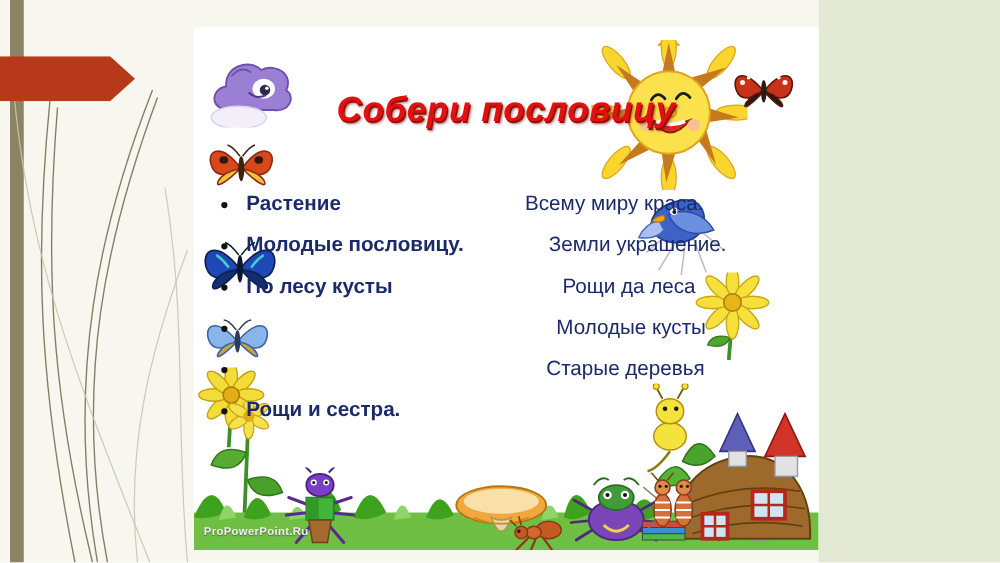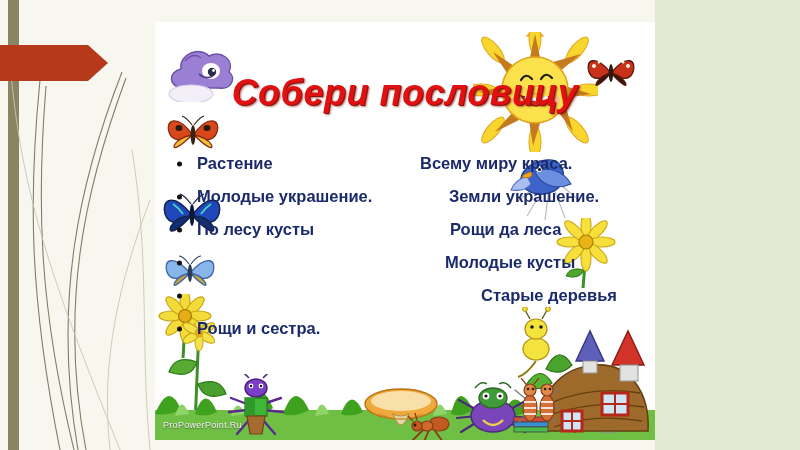--- a/index.html
+++ b/index.html
@@ -26,67 +26,67 @@
 
   
   .panel{
     position:absolute;left:155px;top:22px;width:500px;height:418px;
     background:#ffffff;overflow:hidden;
   }
 
   
   .title{
     position:absolute;left:0;top:50px;width:500px;text-align:center;
-    font-size:36px;font-weight:bold;font-style:italic;
+    font-size:28px;font-weight:bold;font-style:italic;
     color:#e21010;letter-spacing:0.5px;
     text-shadow:1px 1px 0 #8d1208, 2px 2px 2px rgba(120,16,8,.55);
     white-space:nowrap;z-index:6;
   }
 
   
   .list{position:absolute;left:0;top:125px;width:568px;z-index:5;}
   .row{position:relative;height:33px;display:flex;align-items:center;}
   .bullet{
     position:absolute;left:22px;top:50%;transform:translateY(-50%);
     width:5px;height:5px;border-radius:50%;background:#111;
   }
   .left-txt{
     position:absolute;left:42px;
     font-size:16.5px;font-weight:bold;color:#1b2a6b;white-space:nowrap;
   }
   .right-txt{
     position:absolute;
-    font-size:16.5px;font-weight:bold;color:#1b2a6b;white-space:nowrap;
+    font-size:16.5px;font-weight:normal;color:#1b2a6b;white-space:nowrap;
   }
   .r0 .right-txt{left:265px;}
-  .r1 .right-txt{left:294px;}
+  .r1 .right-txt{left:284px;}
   .r2 .right-txt{left:295px;}
   .r3 .right-txt{left:290px;}
-  .r4 .right-txt{left:282px;margin-left:44px;}
+  .r4 .right-txt{left:282px;}
   .r5 .right-txt{left:305px;}
 
   
   .art{position:absolute;z-index:3;pointer-events:none;}
 
   .cloud{left:10px;top:22px;}
   .sun{left:318px;top:10px;}
   .bird{left:350px;top:120px;}
   .bfly-red{left:8px;top:90px;}
   .bfly-navy{left:4px;top:168px;}
   .bfly-blue{left:6px;top:230px;}
   .daisy-left{left:2px;top:272px;}
   .daisy-right{left:400px;top:196px;}
   .bfly-mono{left:428px;top:30px;}
   .grass{left:0;top:330px;width:500px;height:88px;}
   .house{left:355px;top:285px;}
   .flower-stalk{left:10px;top:300px;}
 
   .watermark{
     position:absolute;left:8px;top:398px;
-    font-size:9px;font-weight:normal;color:#f0f0f0;
+    font-size:9px;font-weight:bold;color:#f0f0f0;
     text-shadow:0 1px 1px rgba(60,60,60,.7);
     letter-spacing:.3px;z-index:9;
   }
 </style>
 </head>
 <body>
 
 <div class="slide">
 
   <div class="bg-left"></div>
@@ -460,21 +460,21 @@
     <div class="list">
 
       <div class="row r0">
         <span class="bullet"></span>
         <span class="left-txt">Растение</span>
         <span class="right-txt">Всему миру краса.</span>
       </div>
 
       <div class="row r1">
         <span class="bullet"></span>
-        <span class="left-txt">Молодые украшение.</span>
+        <span class="left-txt">Молодые пословицу.</span>
         <span class="right-txt">Земли украшение.</span>
       </div>
 
       <div class="row r2">
         <span class="bullet"></span>
         <span class="left-txt">По лесу кусты</span>
         <span class="right-txt">Рощи да леса</span>
       </div>
 
       <div class="row r3">

